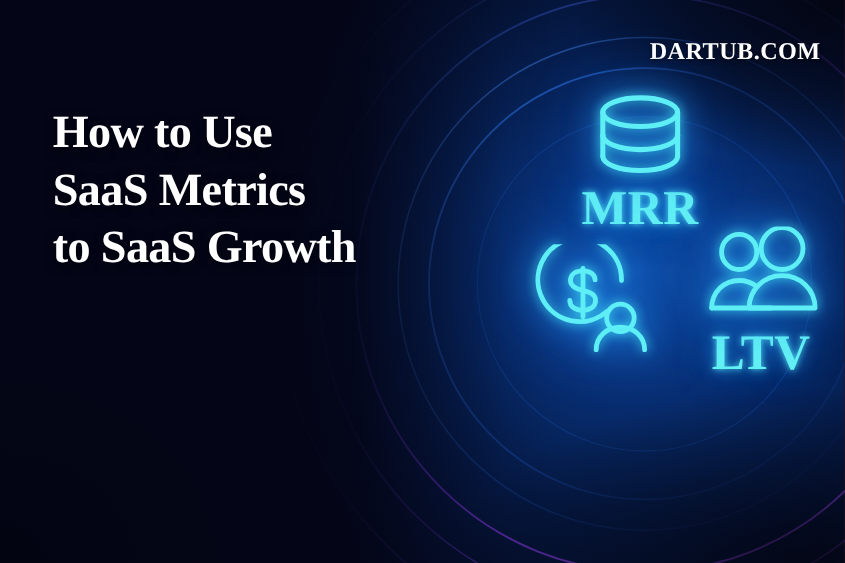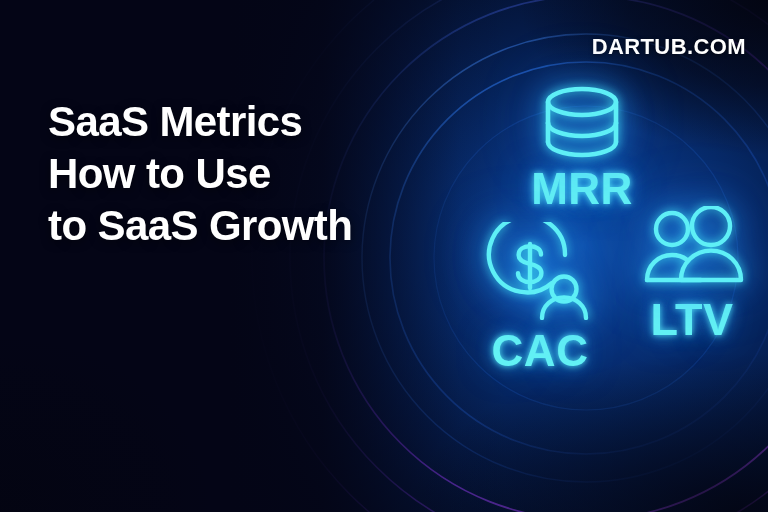--- a/index.html
+++ b/index.html
@@ -5,21 +5,21 @@
   html, body {
     margin: 0;
     padding: 0;
     background: #000;
   }
   #canvas {
     position: relative;
     width: 768px;
     height: 512px;
     overflow: hidden;
-    font-family: Liberation Sans, sans-serif;
+    font-family: Liberation Serif, serif;
     background: #b91c1c;
   }
 
   
   .bg-base {
     position: absolute;
     inset: 0;
     background:
       radial-gradient(ellipse 62% 78% at 76% 48%,
         #0e4fa8 0%,
@@ -159,22 +159,22 @@
       <circle cx="586" cy="258" r="152" stroke="#2a6fe0" stroke-opacity="0.20" stroke-width="1.2" fill="none"></circle>
     </svg>
   </div>
 
   <div class="bg-left-fade"></div>
   <div class="bg-corner-dark"></div>
 
   <div class="logo">DARTUB.COM</div>
 
   <div class="headline">
+    <span class="ln">How to Use</span>
     <span class="ln">SaaS Metrics</span>
-    <span class="ln">How to Use</span>
     <span class="ln">to SaaS Growth</span>
   </div>
 
   <div class="metric" id="metric-mrr">
     <span class="glyph">
       <svg width="84" height="72" viewBox="0 0 84 72" fill="none" stroke="#5eeff6" stroke-width="4.6" stroke-linecap="round" stroke-linejoin="round">
         <ellipse cx="42" cy="16" rx="34" ry="13"></ellipse>
         <path d="M8 16 V 37"></path>
         <path d="M76 16 V 37"></path>
         <path d="M8 37 c0 7.2 15.2 13 34 13 s34 -5.8 34 -13"></path>
@@ -189,21 +189,20 @@
   <div class="metric" id="metric-cac">
     <span class="glyph">
       <svg width="110" height="98" viewBox="0 0 110 98" fill="none" stroke="#5eeff6" stroke-width="4.4" stroke-linecap="round" stroke-linejoin="round">
         <path d="M80 33 a38 38 0 1 0 -13 28"></path>
         <path d="M45 22 V 66"></path>
         <path d="M56 32.5 c0 -5.4 -5 -8.2 -11.2 -8.2 c-6.2 0 -11.2 3 -11.2 8.6 c0 5.6 5.4 7.6 11.2 9 c5.8 1.4 11.6 3.2 11.6 9.2 c0 5.8 -5.4 9 -11.6 9 c-6.4 0 -11.8 -3.2 -11.8 -9"></path>
         <circle cx="79" cy="67" r="12.5"></circle>
         <path d="M57 96 c0 -12.2 9.9 -20.6 22 -20.6 c12.1 0 22 8.4 22 20.6"></path>
       </svg>
     </span>
-    <span class="lbl">CAC</span>
   </div>
 
   <div class="metric" id="metric-ltv">
     <span class="glyph">
       <svg width="106" height="82" viewBox="0 0 106 82" fill="none" stroke="#5eeff6" stroke-width="4.4" stroke-linecap="round" stroke-linejoin="round">
         <circle cx="33" cy="23" r="16"></circle>
         <path d="M8 74 c0 -14.4 11.2 -25 25 -25 c5.6 0 10.8 1.7 15 4.7"></path>
         <path d="M8 74 H 62"></path>
         <circle cx="72" cy="20" r="19"></circle>
         <path d="M42 74 c0 -16.8 13.4 -29.4 30 -29.4 c16.6 0 30 12.6 30 29.4 Z"></path>

